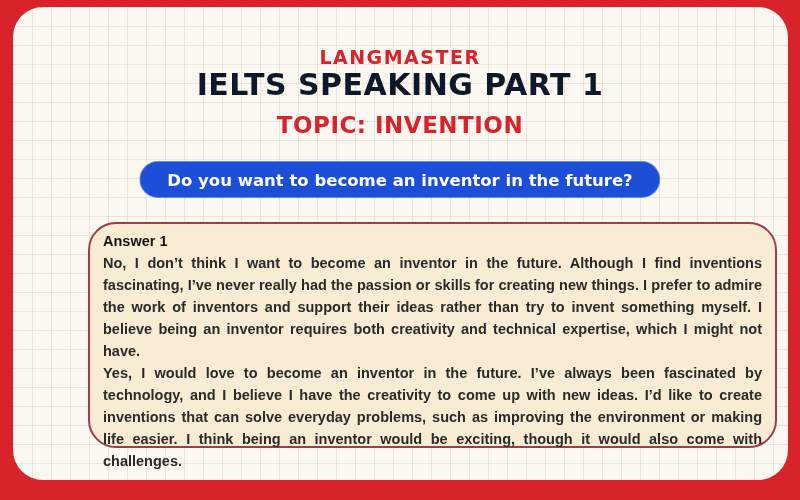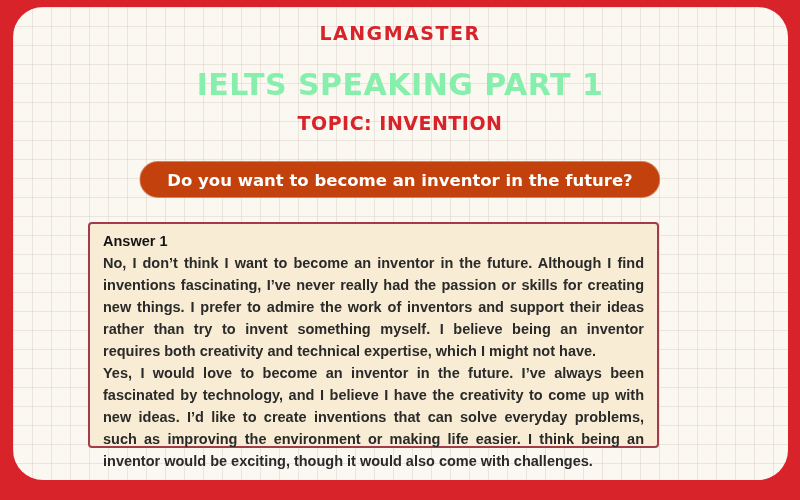--- a/index.html
+++ b/index.html
@@ -14,65 +14,65 @@
     top: 7px; left: 13px; right: 12px; bottom: 20px;
     border-radius: 30px;
     background-color: #fbf8f2;
     background-image:
       linear-gradient(to right, rgba(210,196,186,0.38) 1px, transparent 1px),
       linear-gradient(to bottom, rgba(210,196,186,0.38) 1px, transparent 1px);
     background-size: 19px 19px;
   }
   .content { position: absolute; inset: 0; }
   .logo {
-    position: absolute; top: 22px; left: 0; width: 100%;
+    position: absolute; top: 46px; left: 0; width: 100%;
     text-align: center;
     font-family: "DejaVu Sans", sans-serif;
     font-weight: bold; font-size: 19px;
     letter-spacing: 1.5px;
     color: #d8232a;
   }
   .title {
     position: absolute; top: 67px; left: 0; width: 100%;
     margin: 0; text-align: center;
     font-family: "DejaVu Sans", sans-serif;
     font-weight: 800; font-size: 30px;
     letter-spacing: 0.5px;
-    color: #86efac;
+    color: #0f172a;
   }
   .topic {
     position: absolute; top: 112px; left: 0; width: 100%;
     margin: 0; text-align: center;
     font-family: "DejaVu Sans", sans-serif;
-    font-weight: 800; font-size: 19px;
+    font-weight: 800; font-size: 23px;
     letter-spacing: 0.5px;
     color: #d8232a;
   }
   .pill {
     position: absolute; top: 161px; left: 50%;
     transform: translateX(-50%);
     height: 37px; line-height: 37px;
     padding: 0 27px;
-    background: #c2410c;
+    background: #1d4ed8;
     border: 1px solid rgba(255,255,255,0.35);
     border-radius: 20px;
     box-sizing: border-box;
     white-space: nowrap;
     font-family: "DejaVu Sans", sans-serif;
     font-weight: bold; font-size: 16.5px;
     color: #ffffff;
     text-align: center;
   }
   .answer-box {
     position: absolute; left: 88px; top: 222px;
-    width: 571px; height: 226px;
+    width: 689px; height: 226px;
     box-sizing: border-box;
     background: #f8edd4;
     border: 2px solid #a43b4a;
-    border-radius: 4px;
+    border-radius: 28px;
     padding: 6px 13px 0 13px;
     font-size: 14.5px; line-height: 22px;
     color: #2a2a2a;
   }
   .ans-label {
     display: block;
     font-weight: bold;
     color: #141414;
     line-height: 22px;
   }

